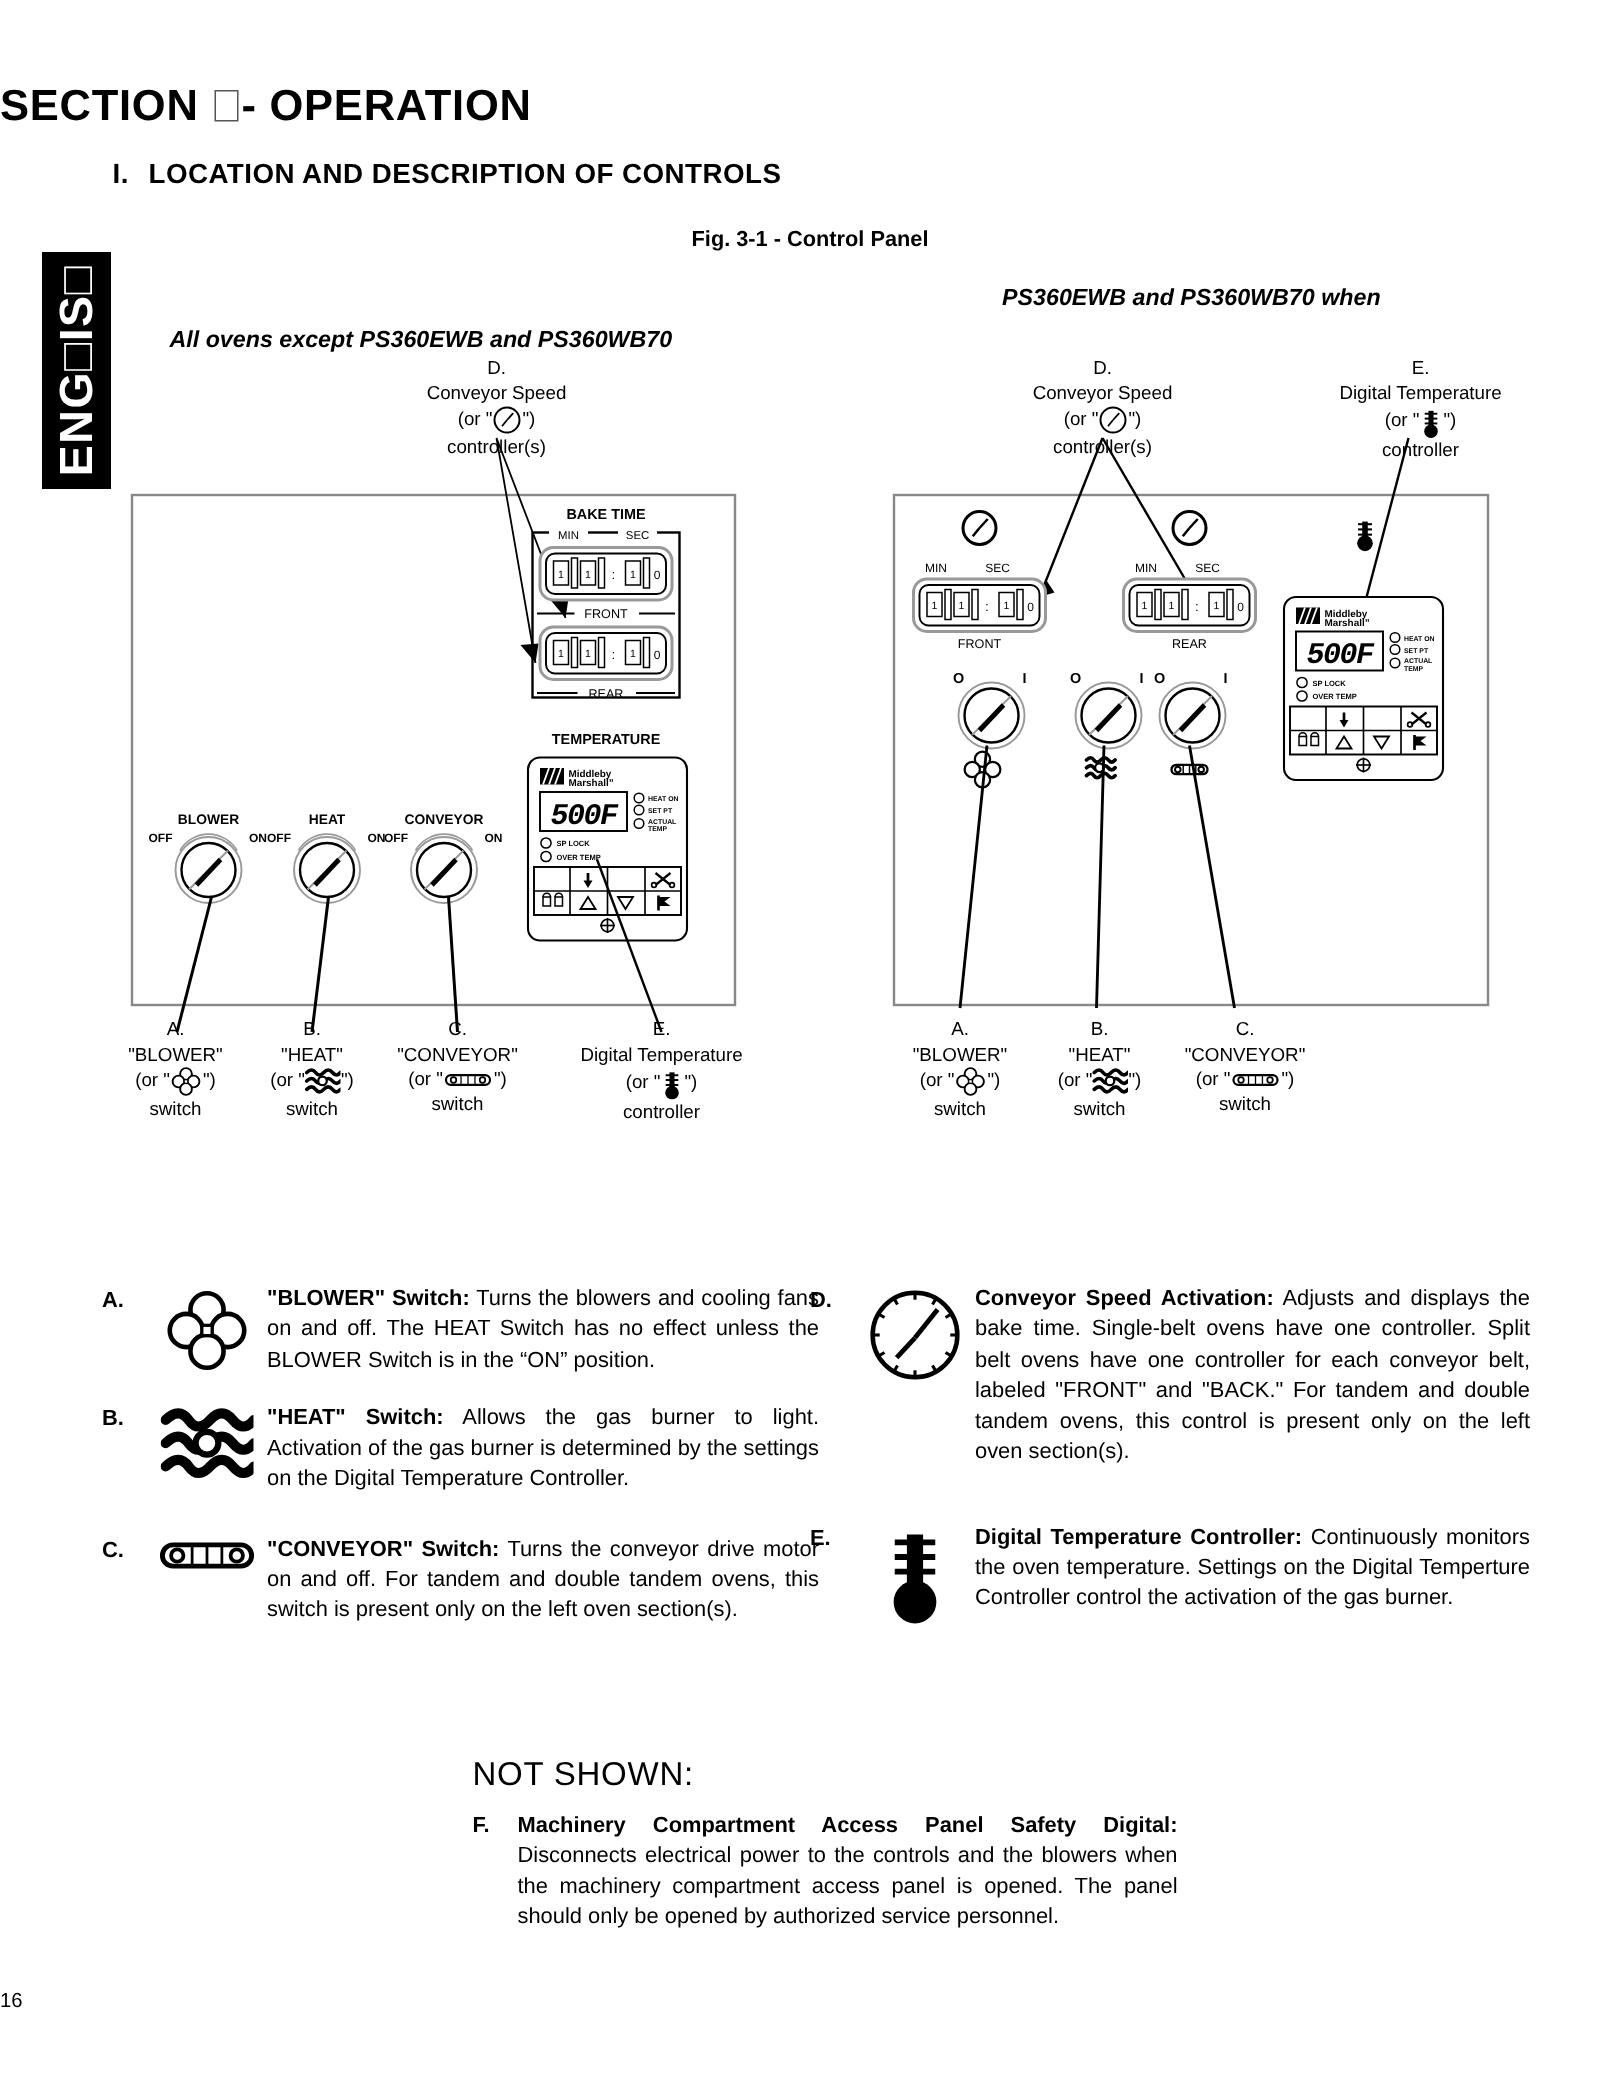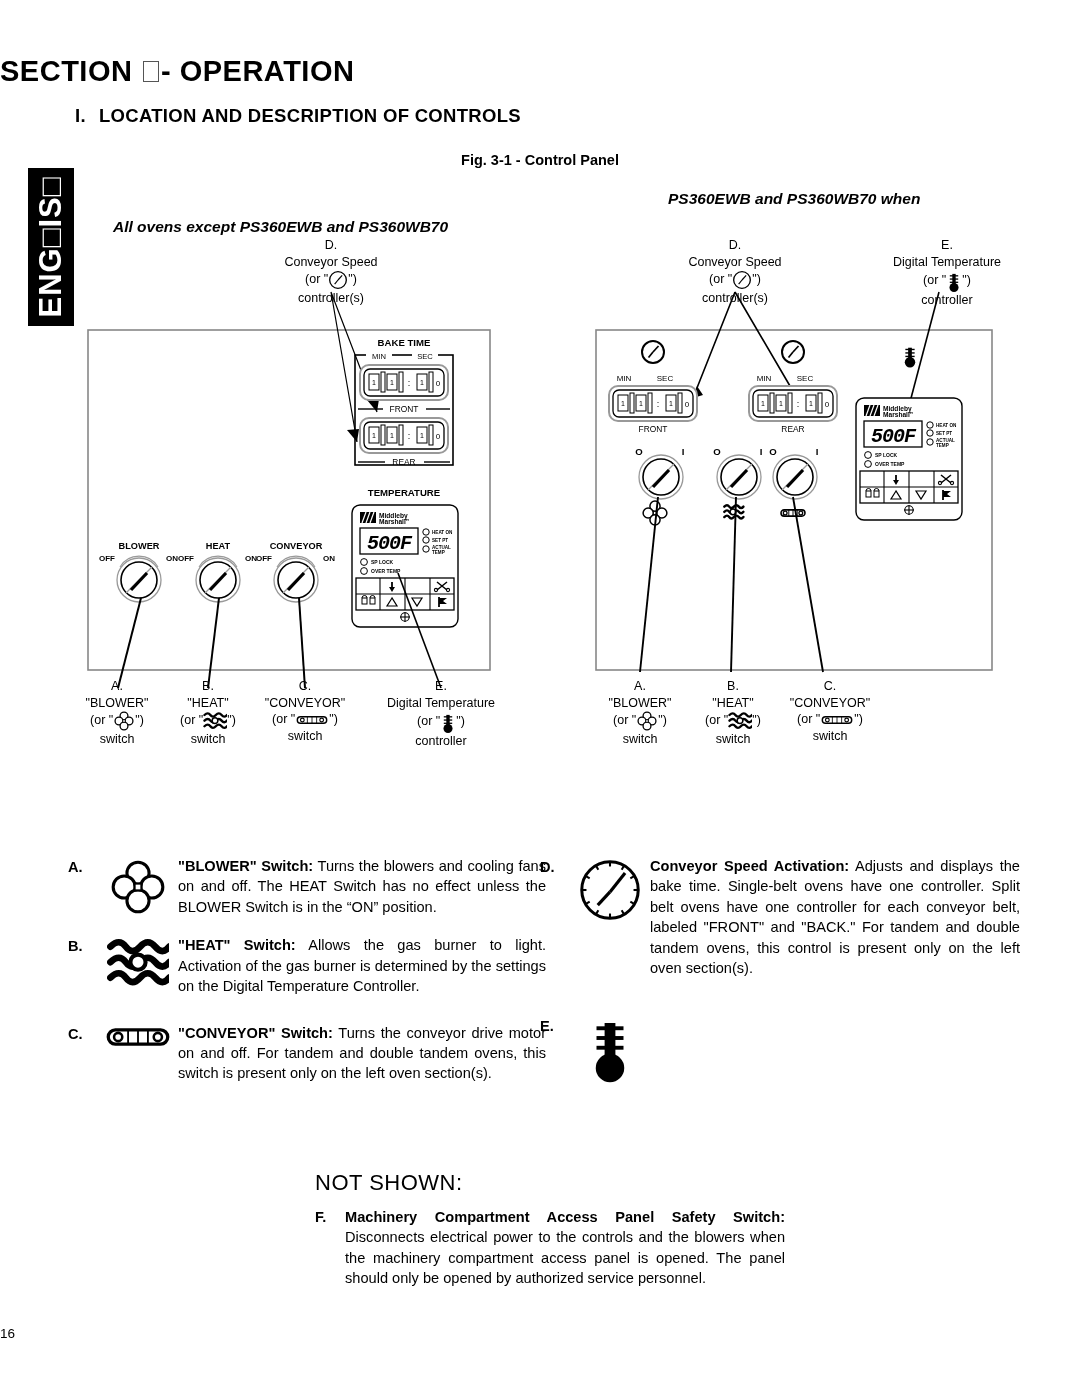--- a/index.html
+++ b/index.html
@@ -734,27 +734,30 @@
     <div class="desc-letter">E.</div>
     <div class="desc-icon">
       <svg width="46" height="66" viewBox="-14 -24 28 44">
         <circle cx="0" cy="10" r="9.5" fill="#000"></circle>
         <rect x="-3.6" y="-20" width="7.2" height="27" fill="#000"></rect>
         <line x1="-9" y1="-16.5" x2="9" y2="-16.5" stroke="#000" stroke-width="2.6"></line>
         <line x1="-9" y1="-10" x2="9" y2="-10" stroke="#000" stroke-width="2.6"></line>
         <line x1="-9" y1="-3.5" x2="9" y2="-3.5" stroke="#000" stroke-width="2.6"></line>
       </svg>
     </div>
+    <div class="desc-text">
+      <b>Digital Temperature Controller:</b><span> Continuously monitors the oven temperature. Settings on the Digital Temperture Controller control the activation of the gas burner.</span>
+    </div>
   </div>
 
 </div>
 
 <div class="not-shown-title">NOT SHOWN:</div>
 <div class="not-shown-body">
   <div class="row">
     <div class="ltr">F.</div>
     <div class="txt">
-      <b>Machinery Compartment Access Panel Safety Switch:</b><span> Disconnects electrical power to the controls and the blowers when the machinery compartment access panel is opened. The panel should only be opened by authorized service personnel.</span>
+      <b>Machinery Compartment Access Panel Safety Digital:</b><span> Disconnects electrical power to the controls and the blowers when the machinery compartment access panel is opened. The panel should only be opened by authorized service personnel.</span>
     </div>
   </div>
 </div>
 
 <div class="page-num">16</div>
 
 </body></html>

